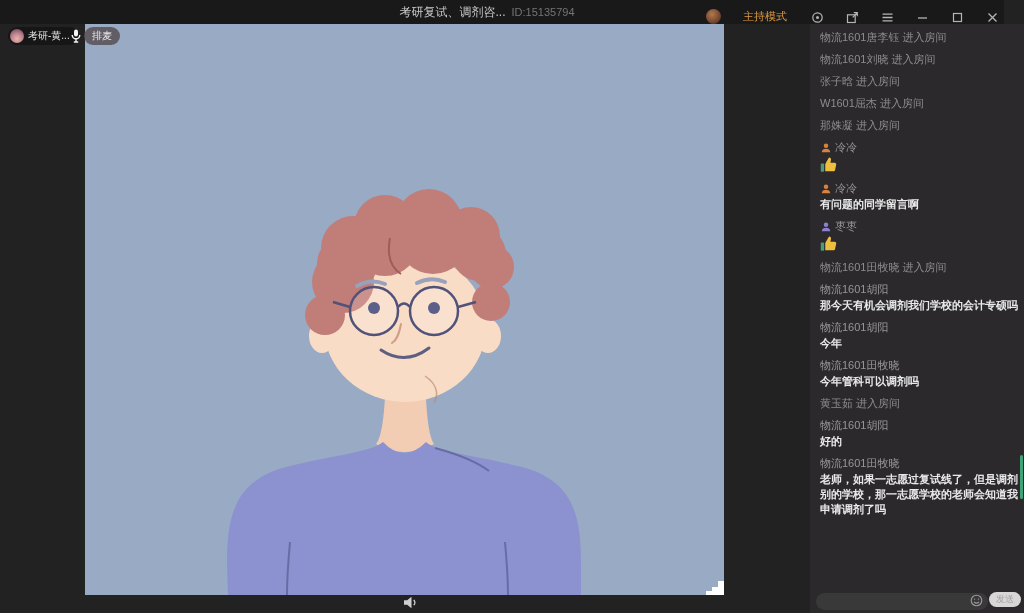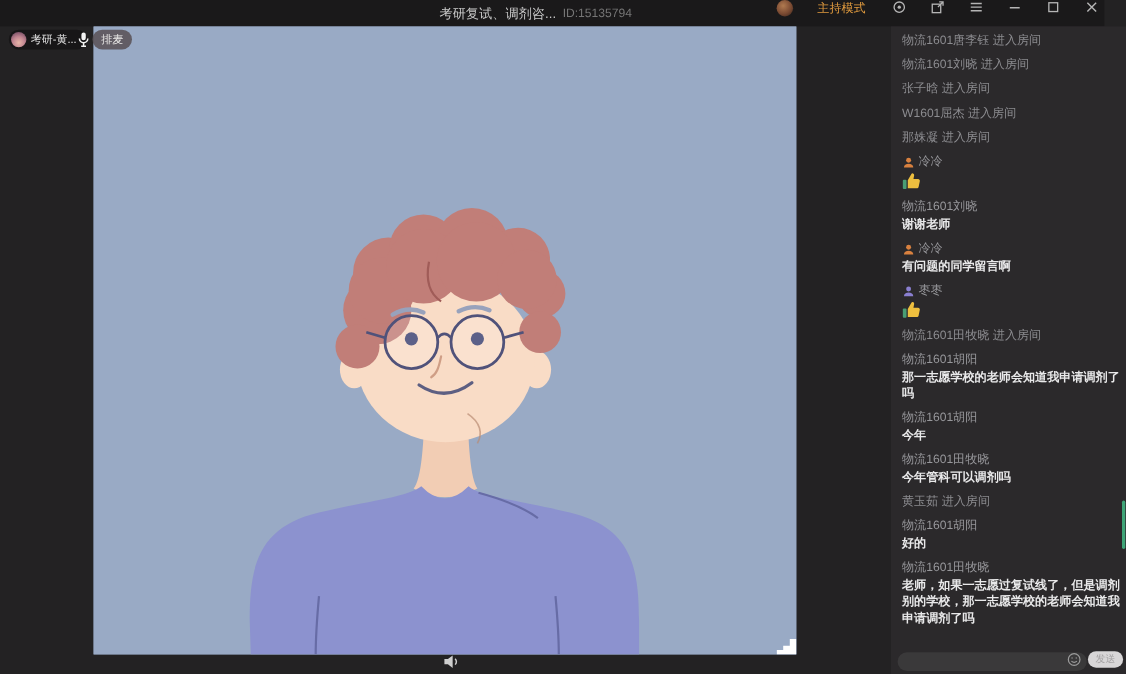--- a/index.html
+++ b/index.html
@@ -5,21 +5,21 @@
   * { margin:0; padding:0; box-sizing:border-box; }
   body { background:#000; font-family:"Liberation Sans","DejaVu Sans",sans-serif; }
   #window { position:relative; width:1024px; height:613px; background:#232223; overflow:hidden; }
 
   
   .titlebar { position:absolute; left:0; top:0; width:1004px; height:24px; background:#1a191a; }
   .title-group { position:absolute; left:487px; top:0; height:24px; transform:translateX(-50%);
                  display:flex; align-items:center; gap:6px; white-space:nowrap; }
   .title-main { font-size:12px; color:#c9c9c9; }
   .title-id { font-size:11px; color:#757575; }
-  .title-right { position:absolute; right:5px; top:0; height:24px; display:flex; align-items:flex-start; gap:22px; }
+  .title-right { position:absolute; right:5px; top:0; height:24px; display:flex; align-items:flex-end; gap:22px; }
   .mode-label { font-size:11px; color:#e09a3e; margin-right:2px; }
   .avatar-host { width:15px; height:15px; border-radius:50%;
                  background:radial-gradient(circle at 40% 35%, #b07a50 0%, #7a4a32 55%, #33211a 100%); }
   .winicon { width:13px; height:13px; display:block; cursor:pointer; }
   .winicon svg { display:block; }
 
   
   .video { position:absolute; left:85px; top:24px; width:639px; height:571px; background:#99aac5; }
   .video svg.illu { display:block; }
   .host-pill { position:absolute; left:8px; top:27px; height:18px; display:flex; align-items:center;
@@ -218,26 +218,20 @@
           </div>
           <div class="content">
             <svg viewBox="0 0 24 24">
               <rect x="1" y="10" width="4.5" height="11" rx="1.2" fill="#4a9e74"></rect>
               <path d="M7 10.5 L11.2 3.2 c.4-.8 1.2-1.2 2-1 1.1.2 1.7 1.3 1.5 2.4 L13.9 9 h5.6 c1.4 0 2.4 1.3 2.1 2.6 l-1.5 7 c-.2 1-1.1 1.7-2.1 1.7 H7 Z" fill="#eebf3f"></path>
             </svg>
           </div>
         </div>
         <div class="msg chat">
           <div class="name-row">
-            <span>物流1601刘晓</span>
-          </div>
-          <div class="content">谢谢老师</div>
-        </div>
-        <div class="msg chat">
-          <div class="name-row">
             <svg viewBox="0 0 24 24">
               <circle cx="12" cy="7.5" r="4.5" fill="#d9813f"></circle>
               <path d="M3.5 20.5c0-4.5 4-6.8 8.5-6.8s8.5 2.3 8.5 6.8z" fill="#d9813f"></path>
             </svg>
             <span>冷冷</span>
           </div>
           <div class="content">有问题的同学留言啊</div>
         </div>
         <div class="msg chat">
           <div class="name-row">
@@ -252,21 +246,21 @@
               <rect x="1" y="10" width="4.5" height="11" rx="1.2" fill="#4a9e74"></rect>
               <path d="M7 10.5 L11.2 3.2 c.4-.8 1.2-1.2 2-1 1.1.2 1.7 1.3 1.5 2.4 L13.9 9 h5.6 c1.4 0 2.4 1.3 2.1 2.6 l-1.5 7 c-.2 1-1.1 1.7-2.1 1.7 H7 Z" fill="#eebf3f"></path>
             </svg>
           </div>
         </div>
         <div class="msg join"><span>物流1601田牧晓 进入房间</span></div>
         <div class="msg chat">
           <div class="name-row">
             <span>物流1601胡阳</span>
           </div>
-          <div class="content">那一志愿学校的老师会知道我申请调剂了吗</div>
+          <div class="content">那今天有机会调剂我们学校的会计专硕吗</div>
         </div>
         <div class="msg chat">
           <div class="name-row">
             <span>物流1601胡阳</span>
           </div>
           <div class="content">今年</div>
         </div>
         <div class="msg chat">
           <div class="name-row">
             <span>物流1601田牧晓</span>

